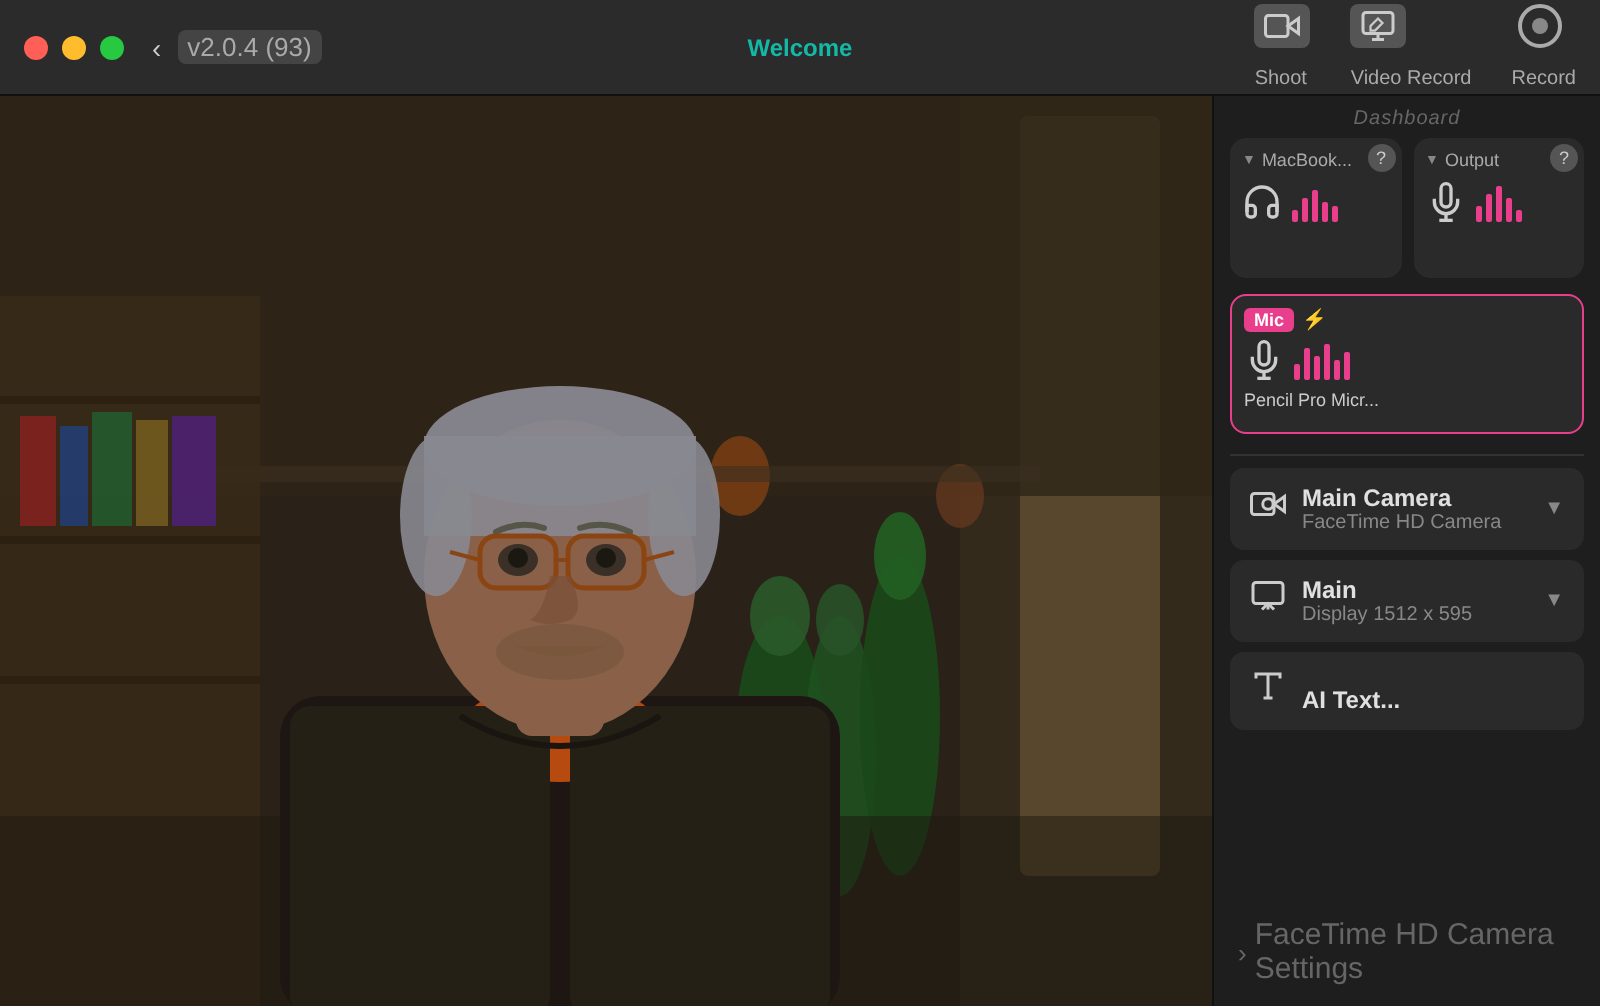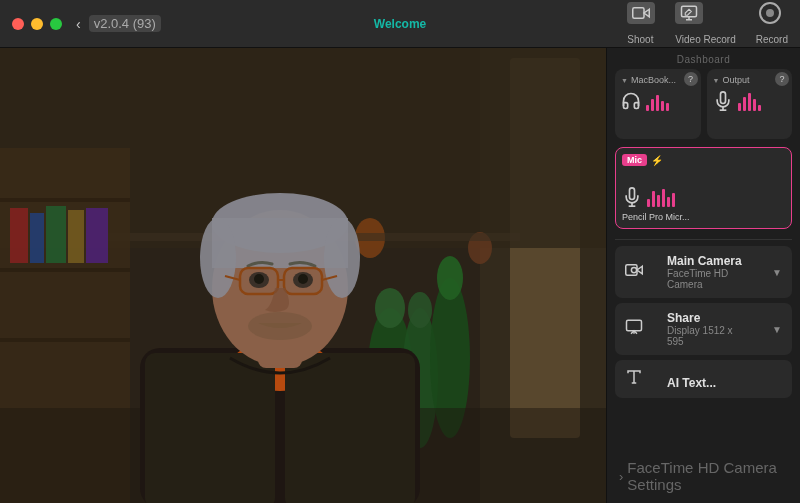--- a/index.html
+++ b/index.html
@@ -148,20 +148,21 @@
       flex-shrink: 0;
     }
 
     
     .dashboard-label {
       text-align: center;
       font-size: 10px;
       color: #666;
       padding: 6px 0 4px;
       letter-spacing: 0.5px;
+      font-style: italic;
     }
 
     .audio-section {
       display: flex;
       gap: 6px;
       padding: 0 8px 8px;
     }
 
     .audio-card {
       flex: 1;
@@ -222,21 +223,21 @@
     .audio-card .card-name {
       font-size: 9px;
       color: #ccc;
       margin-top: 3px;
     }
 
     .mic-label-row {
       display: flex;
       align-items: center;
       gap: 4px;
-      margin-bottom: 19px;
+      margin-bottom: 2px;
     }
     .mic-tag {
       background: #e83e8c;
       border-radius: 3px;
       font-size: 9px;
       color: #fff;
       padding: 1px 5px;
       font-weight: 600;
     }
     .mic-lightning {
@@ -252,21 +253,21 @@
       flex-direction: column;
       gap: 5px;
     }
 
     .source-row {
       background: #2a2a2a;
       border-radius: 7px;
       padding: 8px 10px;
       display: flex;
       align-items: center;
-      gap: 24px;
+      gap: 8px;
       cursor: pointer;
       position: relative;
     }
     .source-row .row-icon {
       font-size: 16px;
       flex-shrink: 0;
       color: #ccc;
     }
     .source-row .row-text {
       flex: 1;
@@ -558,21 +559,21 @@
 
       <div class="source-row">
         <div class="row-icon">
           <svg width="18" height="18" viewBox="0 0 24 24" fill="none" stroke="#ccc" stroke-width="2">
             <rect x="2" y="3" width="20" height="14" rx="2" ry="2"></rect>
             <polyline points="8 21 12 17 16 21"></polyline>
             <line x1="12" y1="17" x2="12" y2="21"></line>
           </svg>
         </div>
         <div class="row-text">
-          <div class="row-name">Share</div>
+          <div class="row-name">Main</div>
           <div class="row-sub">Display 1512 x 595</div>
         </div>
         <span class="chevron">▼</span>
       </div>
 
       <div class="source-row text-row">
         <div class="row-icon">
           <svg width="18" height="18" viewBox="0 0 24 24" fill="none" stroke="#ccc" stroke-width="2">
             <polyline points="4 7 4 4 20 4 20 7"></polyline>
             <line x1="9" y1="20" x2="15" y2="20"></line>

